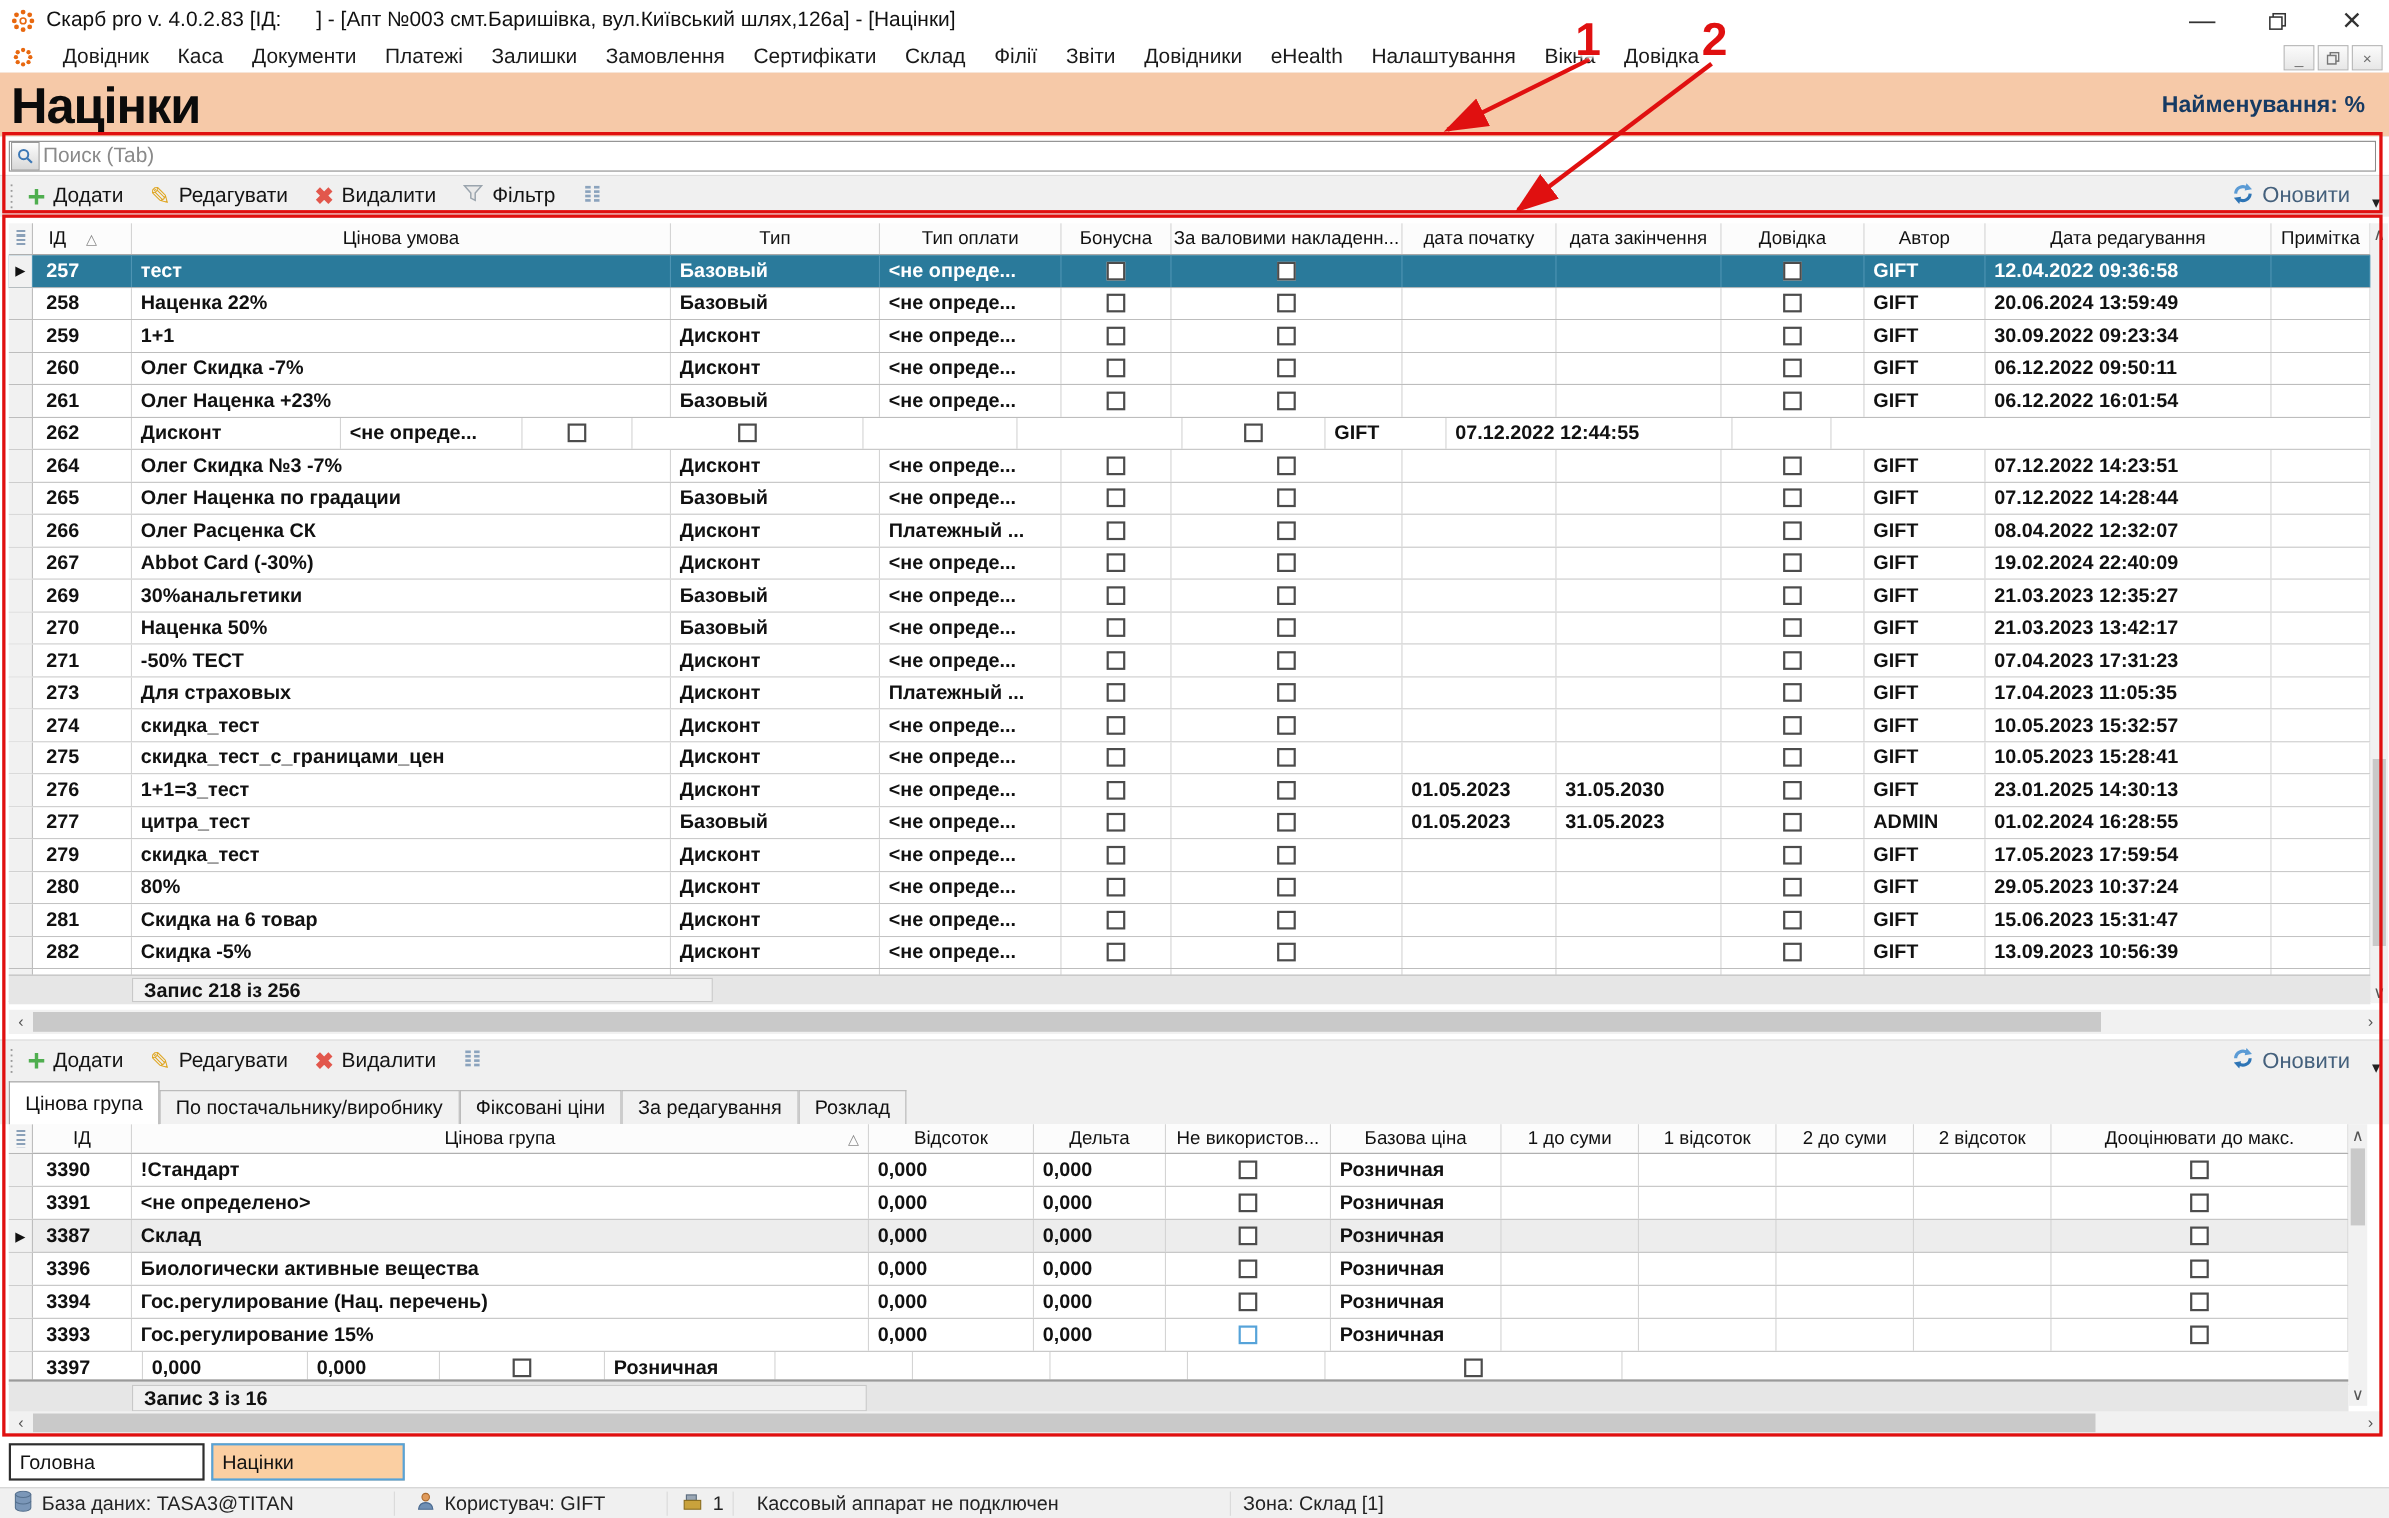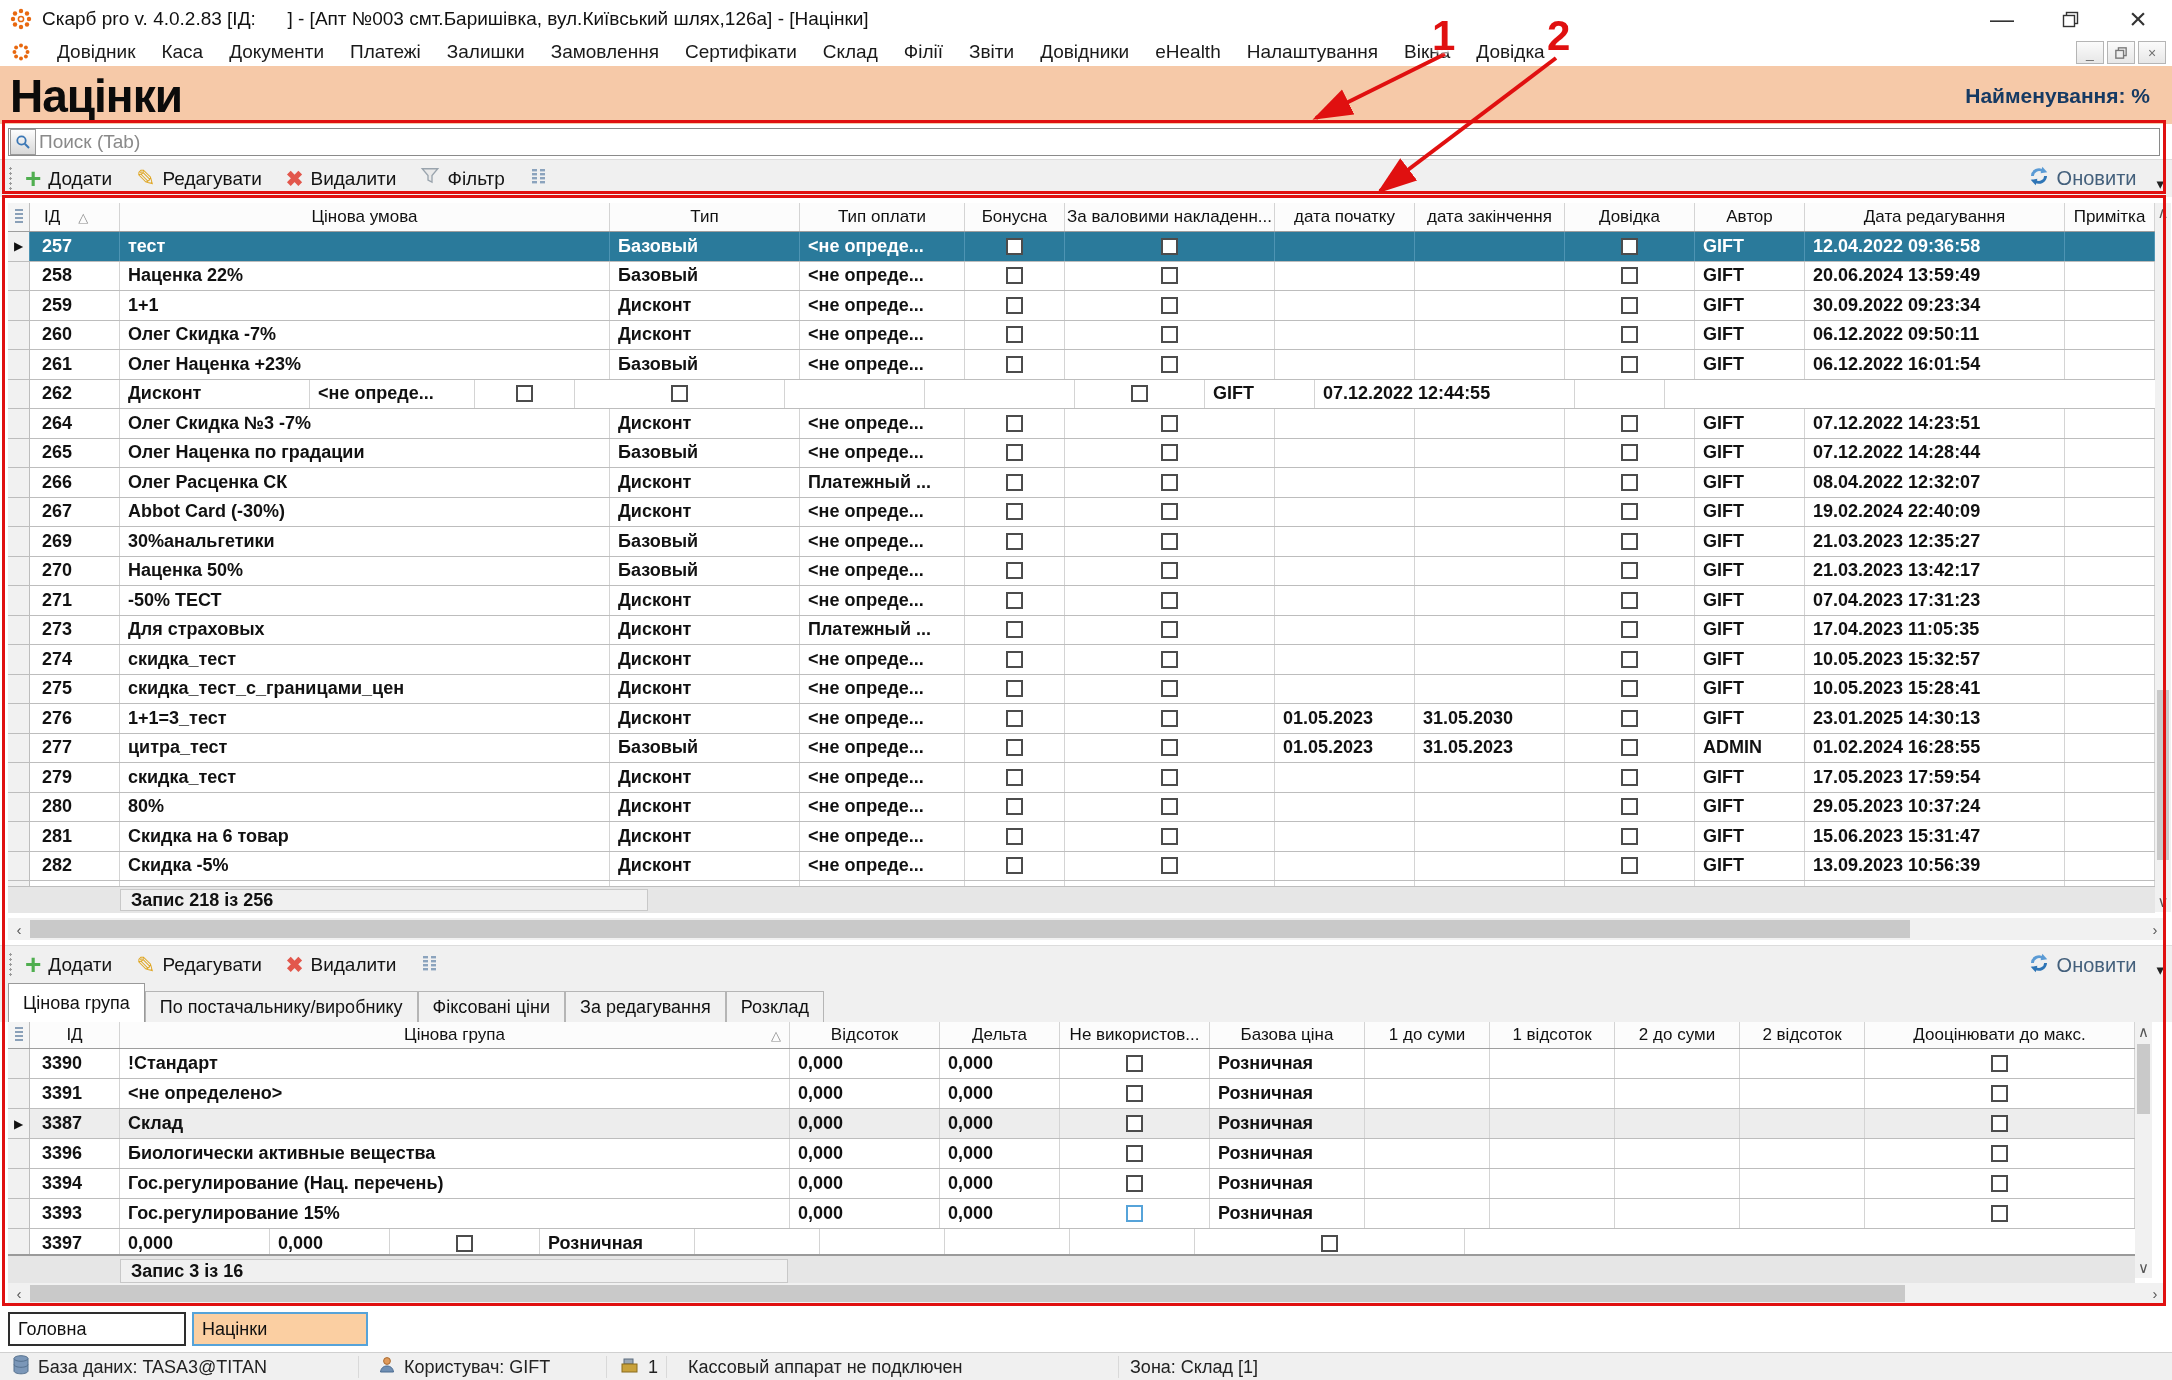--- a/index.html
+++ b/index.html
@@ -970,21 +970,21 @@
           <div class="cell tc-sum1" style="width: 125px;"></div>
           <div class="cell tc-pct1" style="width: 125px;"></div>
           <div class="cell tc-sum2" style="width: 125px;"></div>
           <div class="cell tc-pct2" style="width: 125px;"></div>
           <div class="cell cbcell" style="width: 270px;">
             <span class="cb"></span>
           </div>
         </div>
         <div class="trow lrow">
           <div class="cell ind" style="width: 22px;"></div>
-          <div class="cell tc-id" style="width: 90px;">3397</div>
+          <div class="cell tc-id" style="width: 100px;">3397</div>
           <div class="cell tc-percent" style="width: 150px;">0,000</div>
           <div class="cell tc-delta" style="width: 120px;">0,000</div>
           <div class="cell cbcell" style="width: 150px;">
             <span class="cb"></span>
           </div>
           <div class="cell tc-base" style="width: 155px;">Розничная</div>
           <div class="cell tc-sum1" style="width: 125px;"></div>
           <div class="cell tc-pct1" style="width: 125px;"></div>
           <div class="cell tc-sum2" style="width: 125px;"></div>
           <div class="cell tc-pct2" style="width: 125px;"></div>

